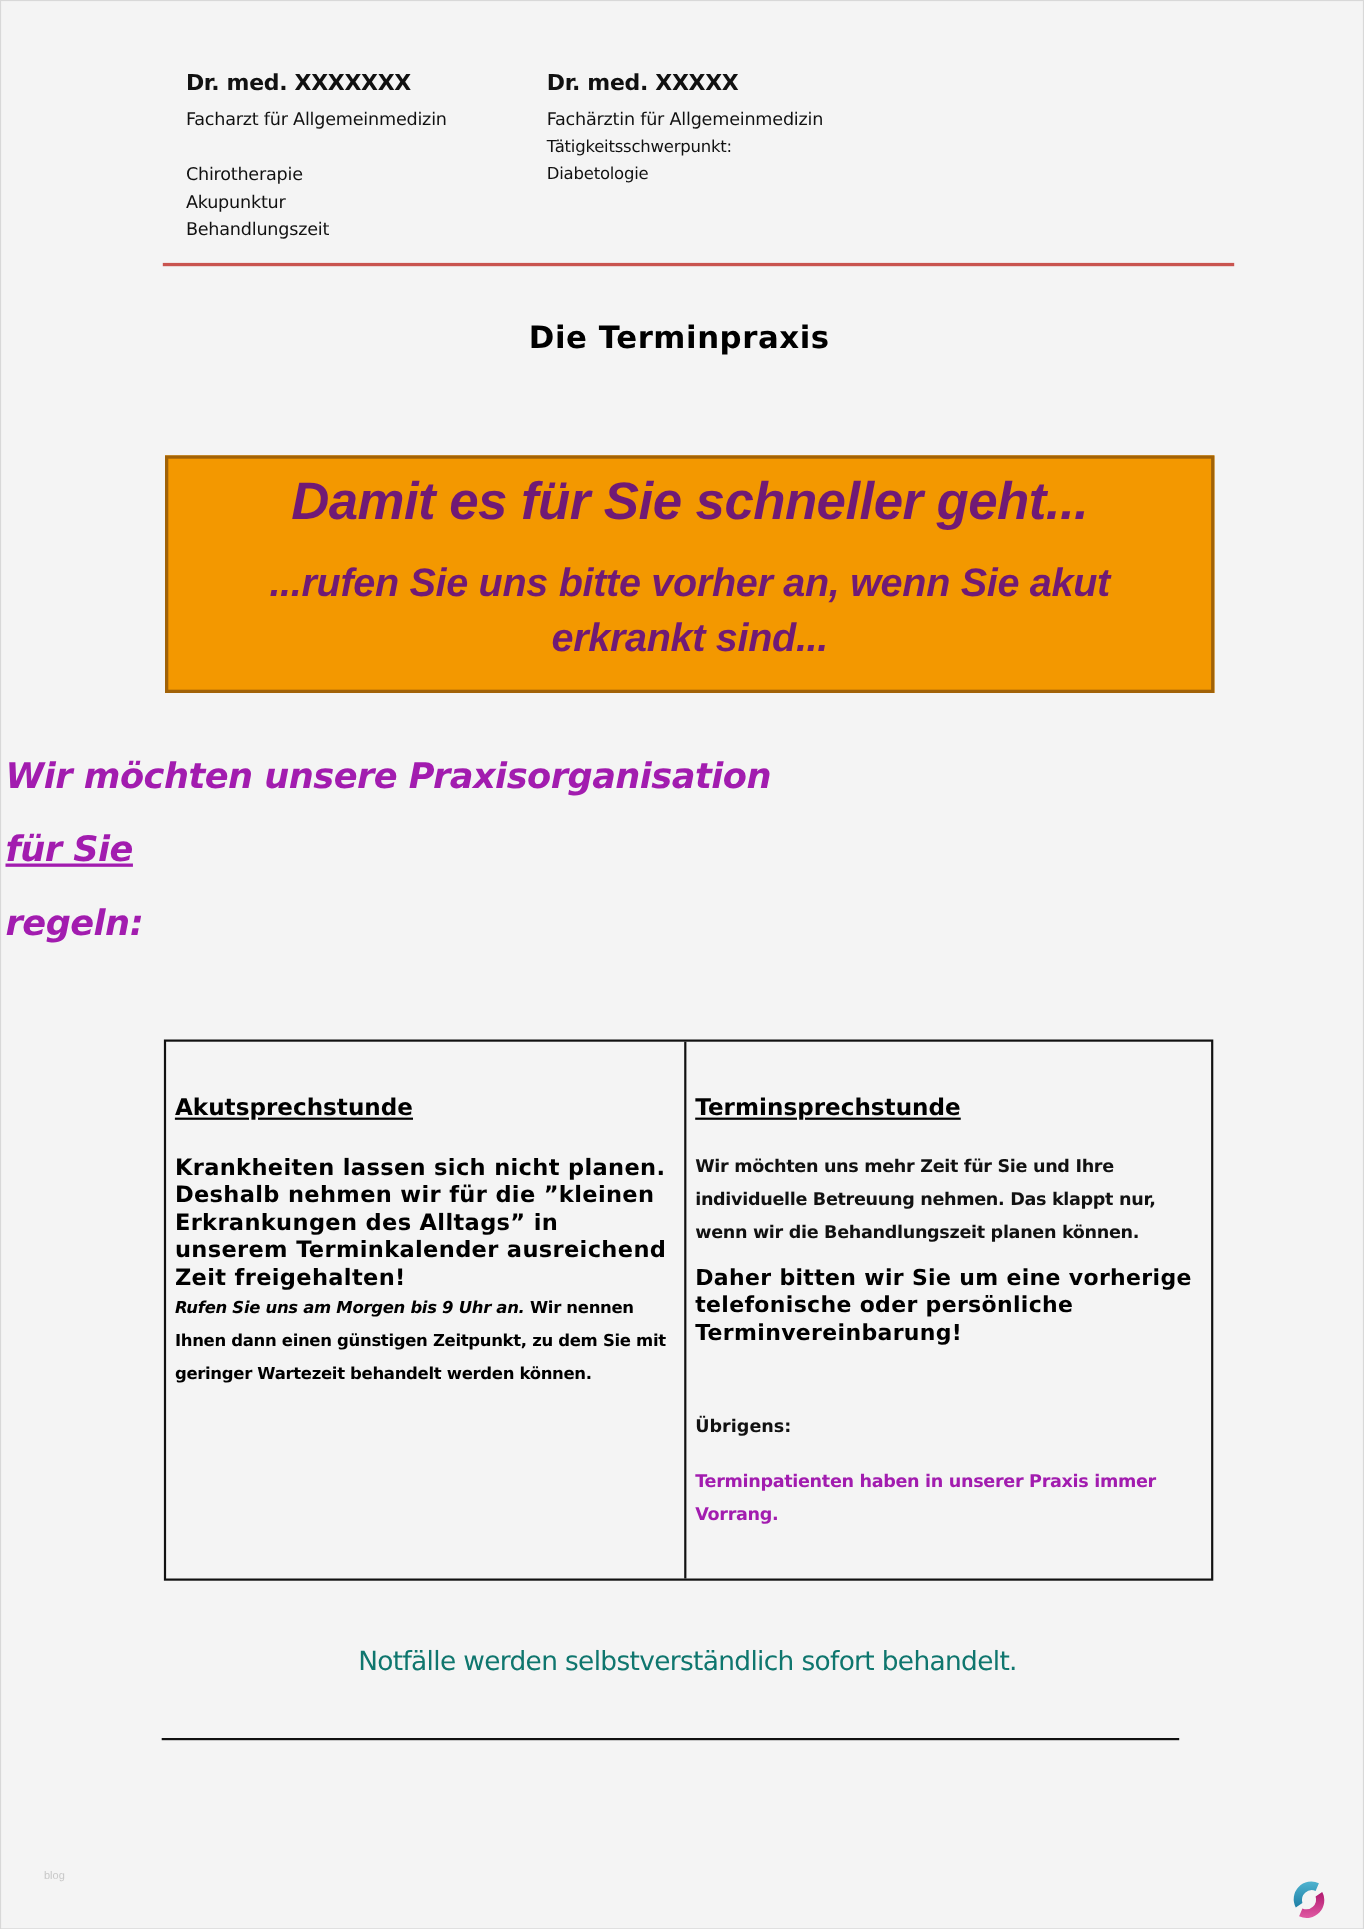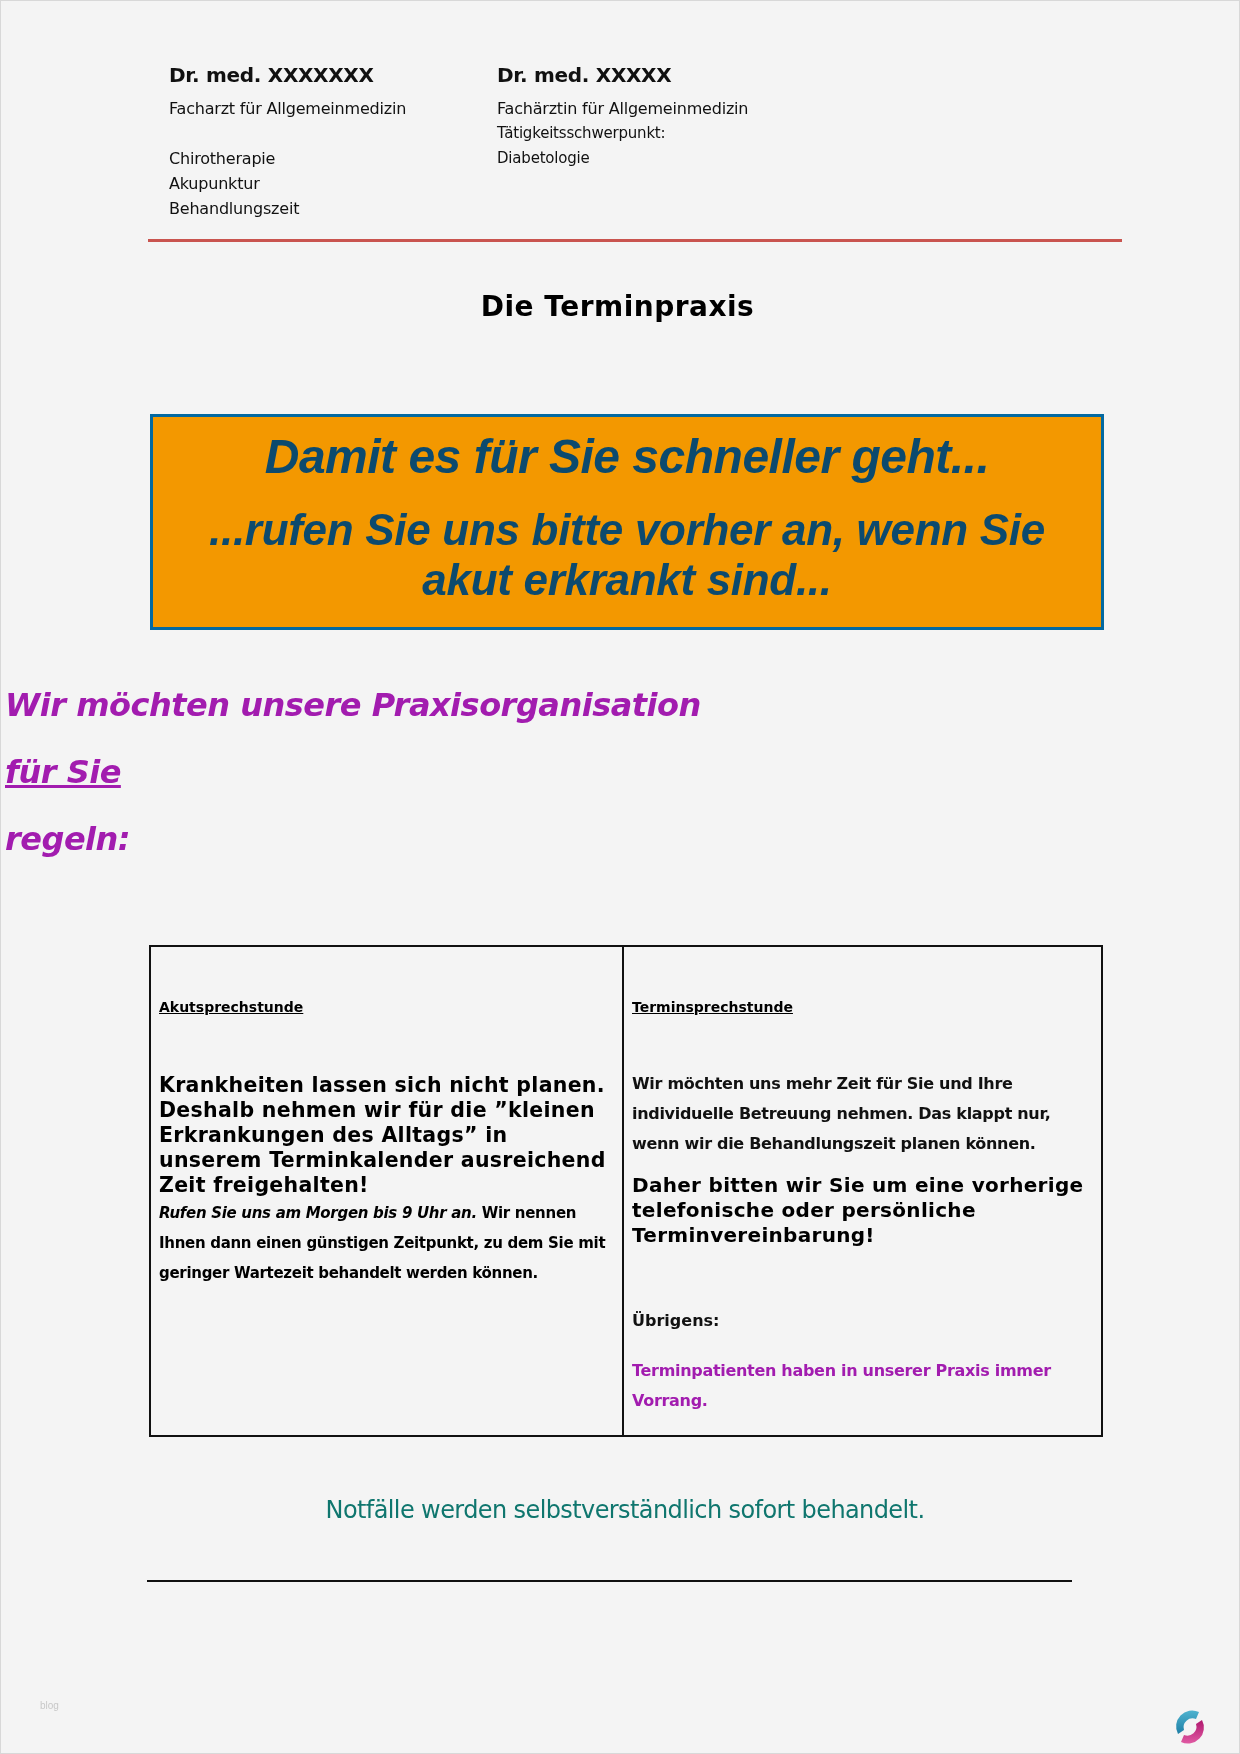--- a/index.html
+++ b/index.html
@@ -60,38 +60,38 @@
       letter-spacing: 0.5px;
       padding-left: 0px;
       margin-left: -5px;
     }
     
     .promo-box {
       position: absolute;
       left: 150px; top: 414px;
       width: 954px; height: 216px;
       background: #f39800;
-      border: 3px solid #0369a1;
+      border: 3px solid #a16207;
       box-sizing: border-box;
       text-align: center;
-      color: #0c4a6e;
+      color: #701a75;
       font-family: "Liberation Sans", sans-serif;
       font-weight: bold;
       font-style: italic;
     }
     .promo-headline {
       margin-top: 10px;
       font-size: 48px;
       line-height: 60px;
       letter-spacing: -0.5px;
     }
     .promo-sub {
       margin: 18px auto 0;
       width: 840px;
-      font-size: 44px;
+      font-size: 36px;
       line-height: 50px;
       letter-spacing: -0.3px;
     }
     
     .mid-line {
       position: absolute;
       left: 0; right: 0;
       font-family: "DejaVu Sans", sans-serif;
       font-weight: bold;
       font-style: italic;
@@ -115,24 +115,24 @@
       position: relative;
       height: 100%;
       box-sizing: border-box;
       padding: 48px 8px 0 8px;
     }
     .info-cell.left { width: 473px; border-right: 2px solid #111; }
     .info-cell.right { flex: 1; }
     .cell-heading {
       font-family: "DejaVu Sans", sans-serif;
       font-weight: bold;
-      font-size: 14px;
+      font-size: 21px;
       text-decoration: underline;
       line-height: 24px;
-      margin-bottom: 54px;
+      margin-bottom: 30px;
     }
     .akut-bold {
       font-family: "DejaVu Sans", sans-serif;
       font-weight: bold;
       font-size: 20.5px;
       line-height: 25px;
       letter-spacing: 0.3px;
     }
     .akut-body {
       font-family: "DejaVu Sans", sans-serif;

